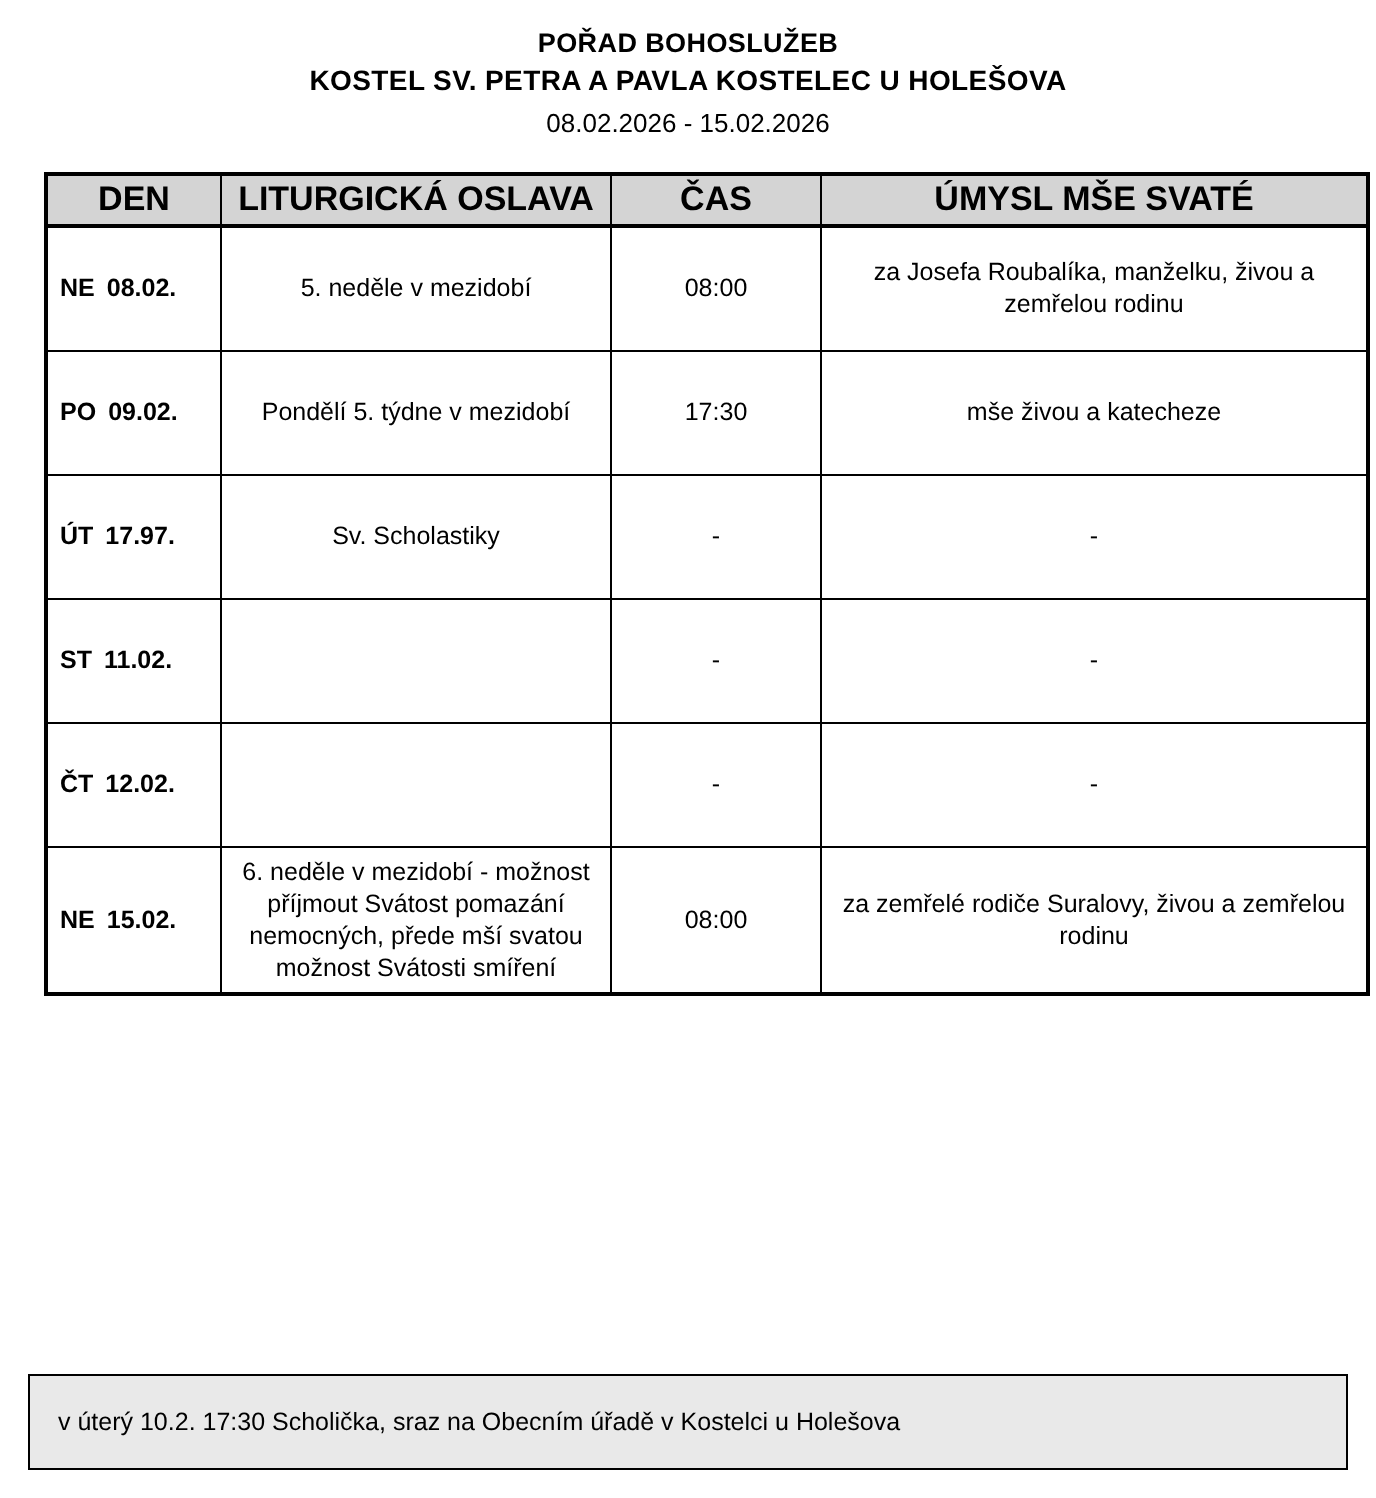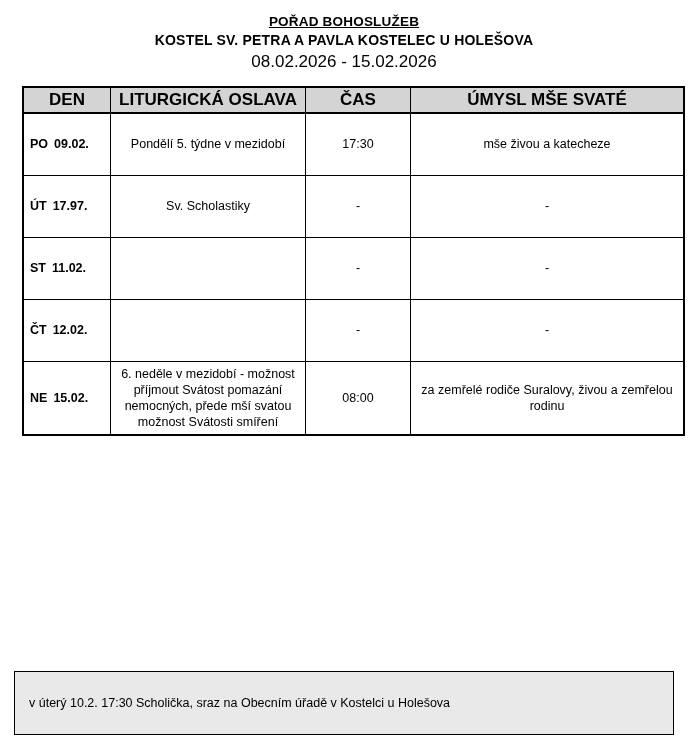--- a/index.html
+++ b/index.html
@@ -22,30 +22,29 @@
   }
   .header {
     text-align: center;
     padding-top: 12px;
   }
   .header .line1 {
     font-size: 13.5px;
     font-weight: bold;
     letter-spacing: 0.2px;
     line-height: 19px;
-    text-decoration: underline;
   }
   .header .line2 {
     font-size: 14px;
     font-weight: bold;
     letter-spacing: 0.2px;
     line-height: 19px;
   }
   .header .line3 {
-    font-size: 17px;
+    font-size: 13px;
     font-weight: normal;
     line-height: 20px;
     padding-top: 2px;
   }
 
   .table-wrap {
     margin: 14px 22px 0 22px;
   }
   table.schedule {
     border-collapse: collapse;
@@ -98,21 +97,21 @@
     line-height: 16px;
   }
   tbody tr { height: 62px; }
   tbody tr.last { height: 72px; }
 
   .footer-box {
     position: absolute;
     left: 14px;
     right: 14px;
     bottom: 14px;
-    height: 64px;
+    height: 48px;
     border: 1px solid #000;
     background: #e9e9e9;
     box-sizing: border-box;
     display: flex;
     align-items: center;
     padding-left: 14px;
   }
   .footer-box .note {
     font-size: 12.5px;
   }
@@ -133,20 +132,26 @@
       <thead>
         <tr>
           <th class="col-den">DEN</th>
           <th class="col-lit">LITURGICKÁ OSLAVA</th>
           <th class="col-cas">ČAS</th>
           <th class="col-umysl">ÚMYSL MŠE SVATÉ</th>
         </tr>
       </thead>
       <tbody>
 
+        <tr>
+          <td class="cell-den"><span>NE</span><span class="daynum">08.02.</span></td>
+          <td class="cell-lit">5. neděle v mezidobí</td>
+          <td class="cell-cas">08:00</td>
+          <td class="cell-umysl">za Josefa Roubalíka, manželku, živou a zemřelou rodinu</td>
+        </tr>
 
         <tr>
           <td class="cell-den"><span>PO</span><span class="daynum">09.02.</span></td>
           <td class="cell-lit">Pondělí 5. týdne v mezidobí</td>
           <td class="cell-cas">17:30</td>
           <td class="cell-umysl">mše živou a katecheze</td>
         </tr>
 
         <tr>
           <td class="cell-den"><span>ÚT</span><span class="daynum">17.97.</span></td>

